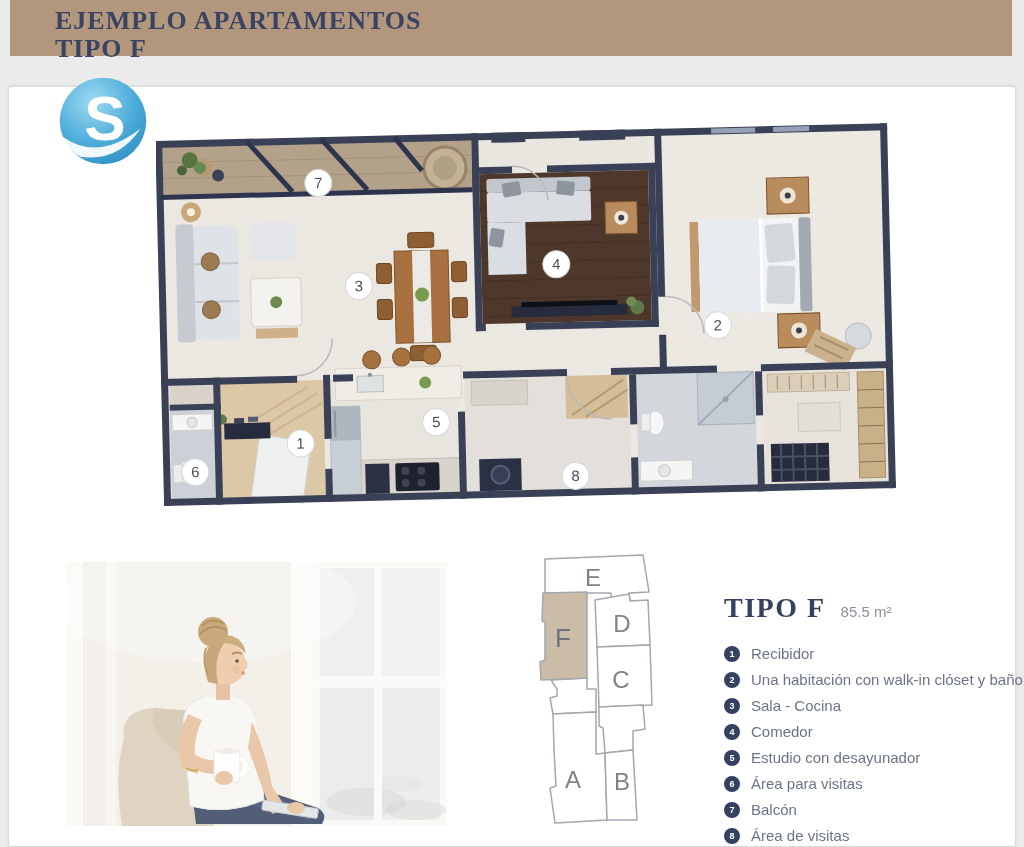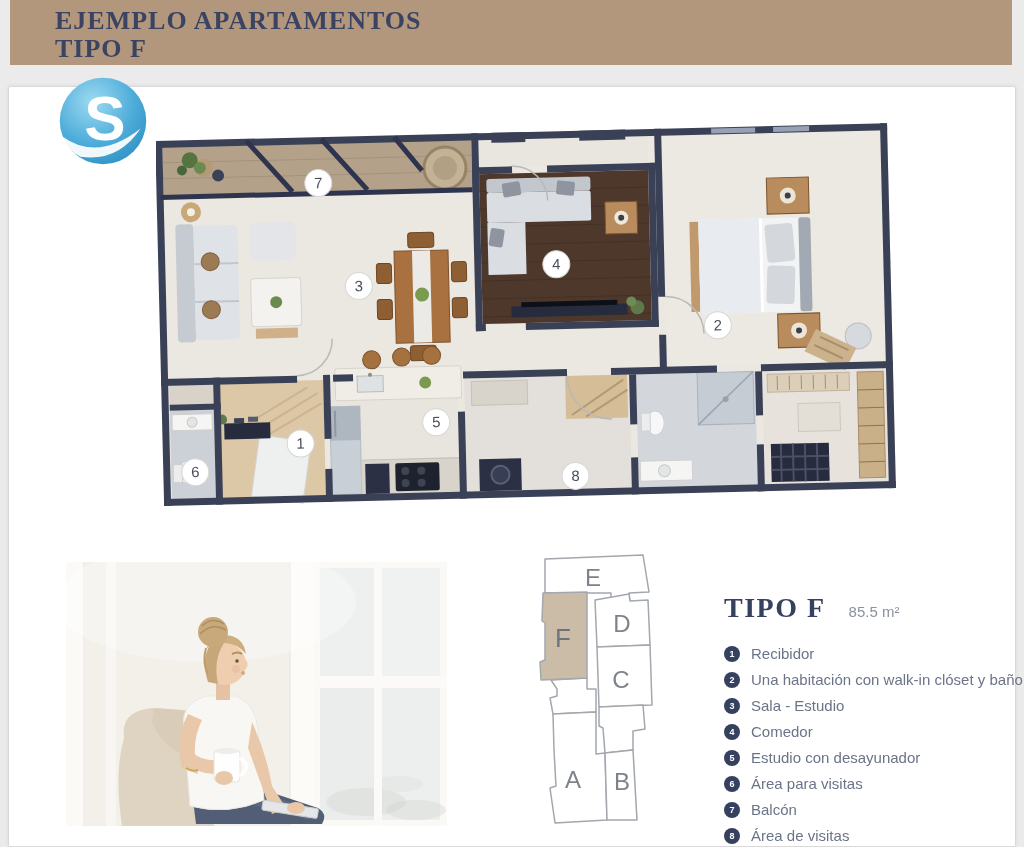--- a/index.html
+++ b/index.html
@@ -4,21 +4,21 @@
 <style>
   html,body{margin:0;padding:0;}
   body{
     width:1024px;height:847px;position:relative;overflow:hidden;
     background:#ebebeb;
     font-family:"Liberation Sans", sans-serif;
   }
   .page{position:absolute;inset:0;}
   
   .header{
-    position:absolute;left:10px;top:0;width:1002px;height:65px;
+    position:absolute;left:10px;top:0;width:1002px;height:56px;
     background:#b2977d;
   }
   .header-title{
     padding:7px 0 0 45px;
     font-family:"Liberation Serif", serif;
     font-weight:bold;
     font-size:26px;line-height:28px;
     letter-spacing:1px;
     color:#3a4361;
   }
@@ -40,21 +40,21 @@
   .unitkey{position:absolute;left:533px;top:548px;width:172px;height:282px;}
   .ukl{font-family:"Liberation Sans",sans-serif;font-size:24px;fill:#7d828b;text-anchor:middle;}
   .ukl-f{font-size:26px;fill:#6e737d;}
   
   .info{position:absolute;left:724px;top:592px;width:292px;}
   .info-head{display:flex;align-items:baseline;gap:15px;}
   .info-title{
     margin:0;font-family:"Liberation Serif", serif;font-weight:bold;
     font-size:28px;color:#35415f;letter-spacing:1.5px;
   }
-  .info-area{font-size:15px;color:#8b919e;margin-left:8px;}
+  .info-area{font-size:15px;color:#8b919e;}
   .legend{list-style:none;margin:21px 0 0 0;padding:0;}
   .legend li{display:flex;align-items:center;gap:11px;margin-bottom:9px;white-space:nowrap;}
   .bullet{
     flex:0 0 auto;width:16px;height:16px;border-radius:50%;
     background:#35415f;color:#ffffff;font-size:9px;font-weight:bold;
     display:flex;align-items:center;justify-content:center;
   }
   .lbl{font-size:15px;color:#6b7487;}
 </style>
 </head>
@@ -452,21 +452,21 @@
       <li>
         <span class="bullet">1</span>
         <span class="lbl">Recibidor</span>
       </li>
       <li>
         <span class="bullet">2</span>
         <span class="lbl">Una habitación con walk-in clóset y baño</span>
       </li>
       <li>
         <span class="bullet">3</span>
-        <span class="lbl">Sala - Estudio</span>
+        <span class="lbl">Sala - Cocina</span>
       </li>
       <li>
         <span class="bullet">4</span>
         <span class="lbl">Comedor</span>
       </li>
       <li>
         <span class="bullet">5</span>
         <span class="lbl">Estudio con desayunador</span>
       </li>
       <li>

